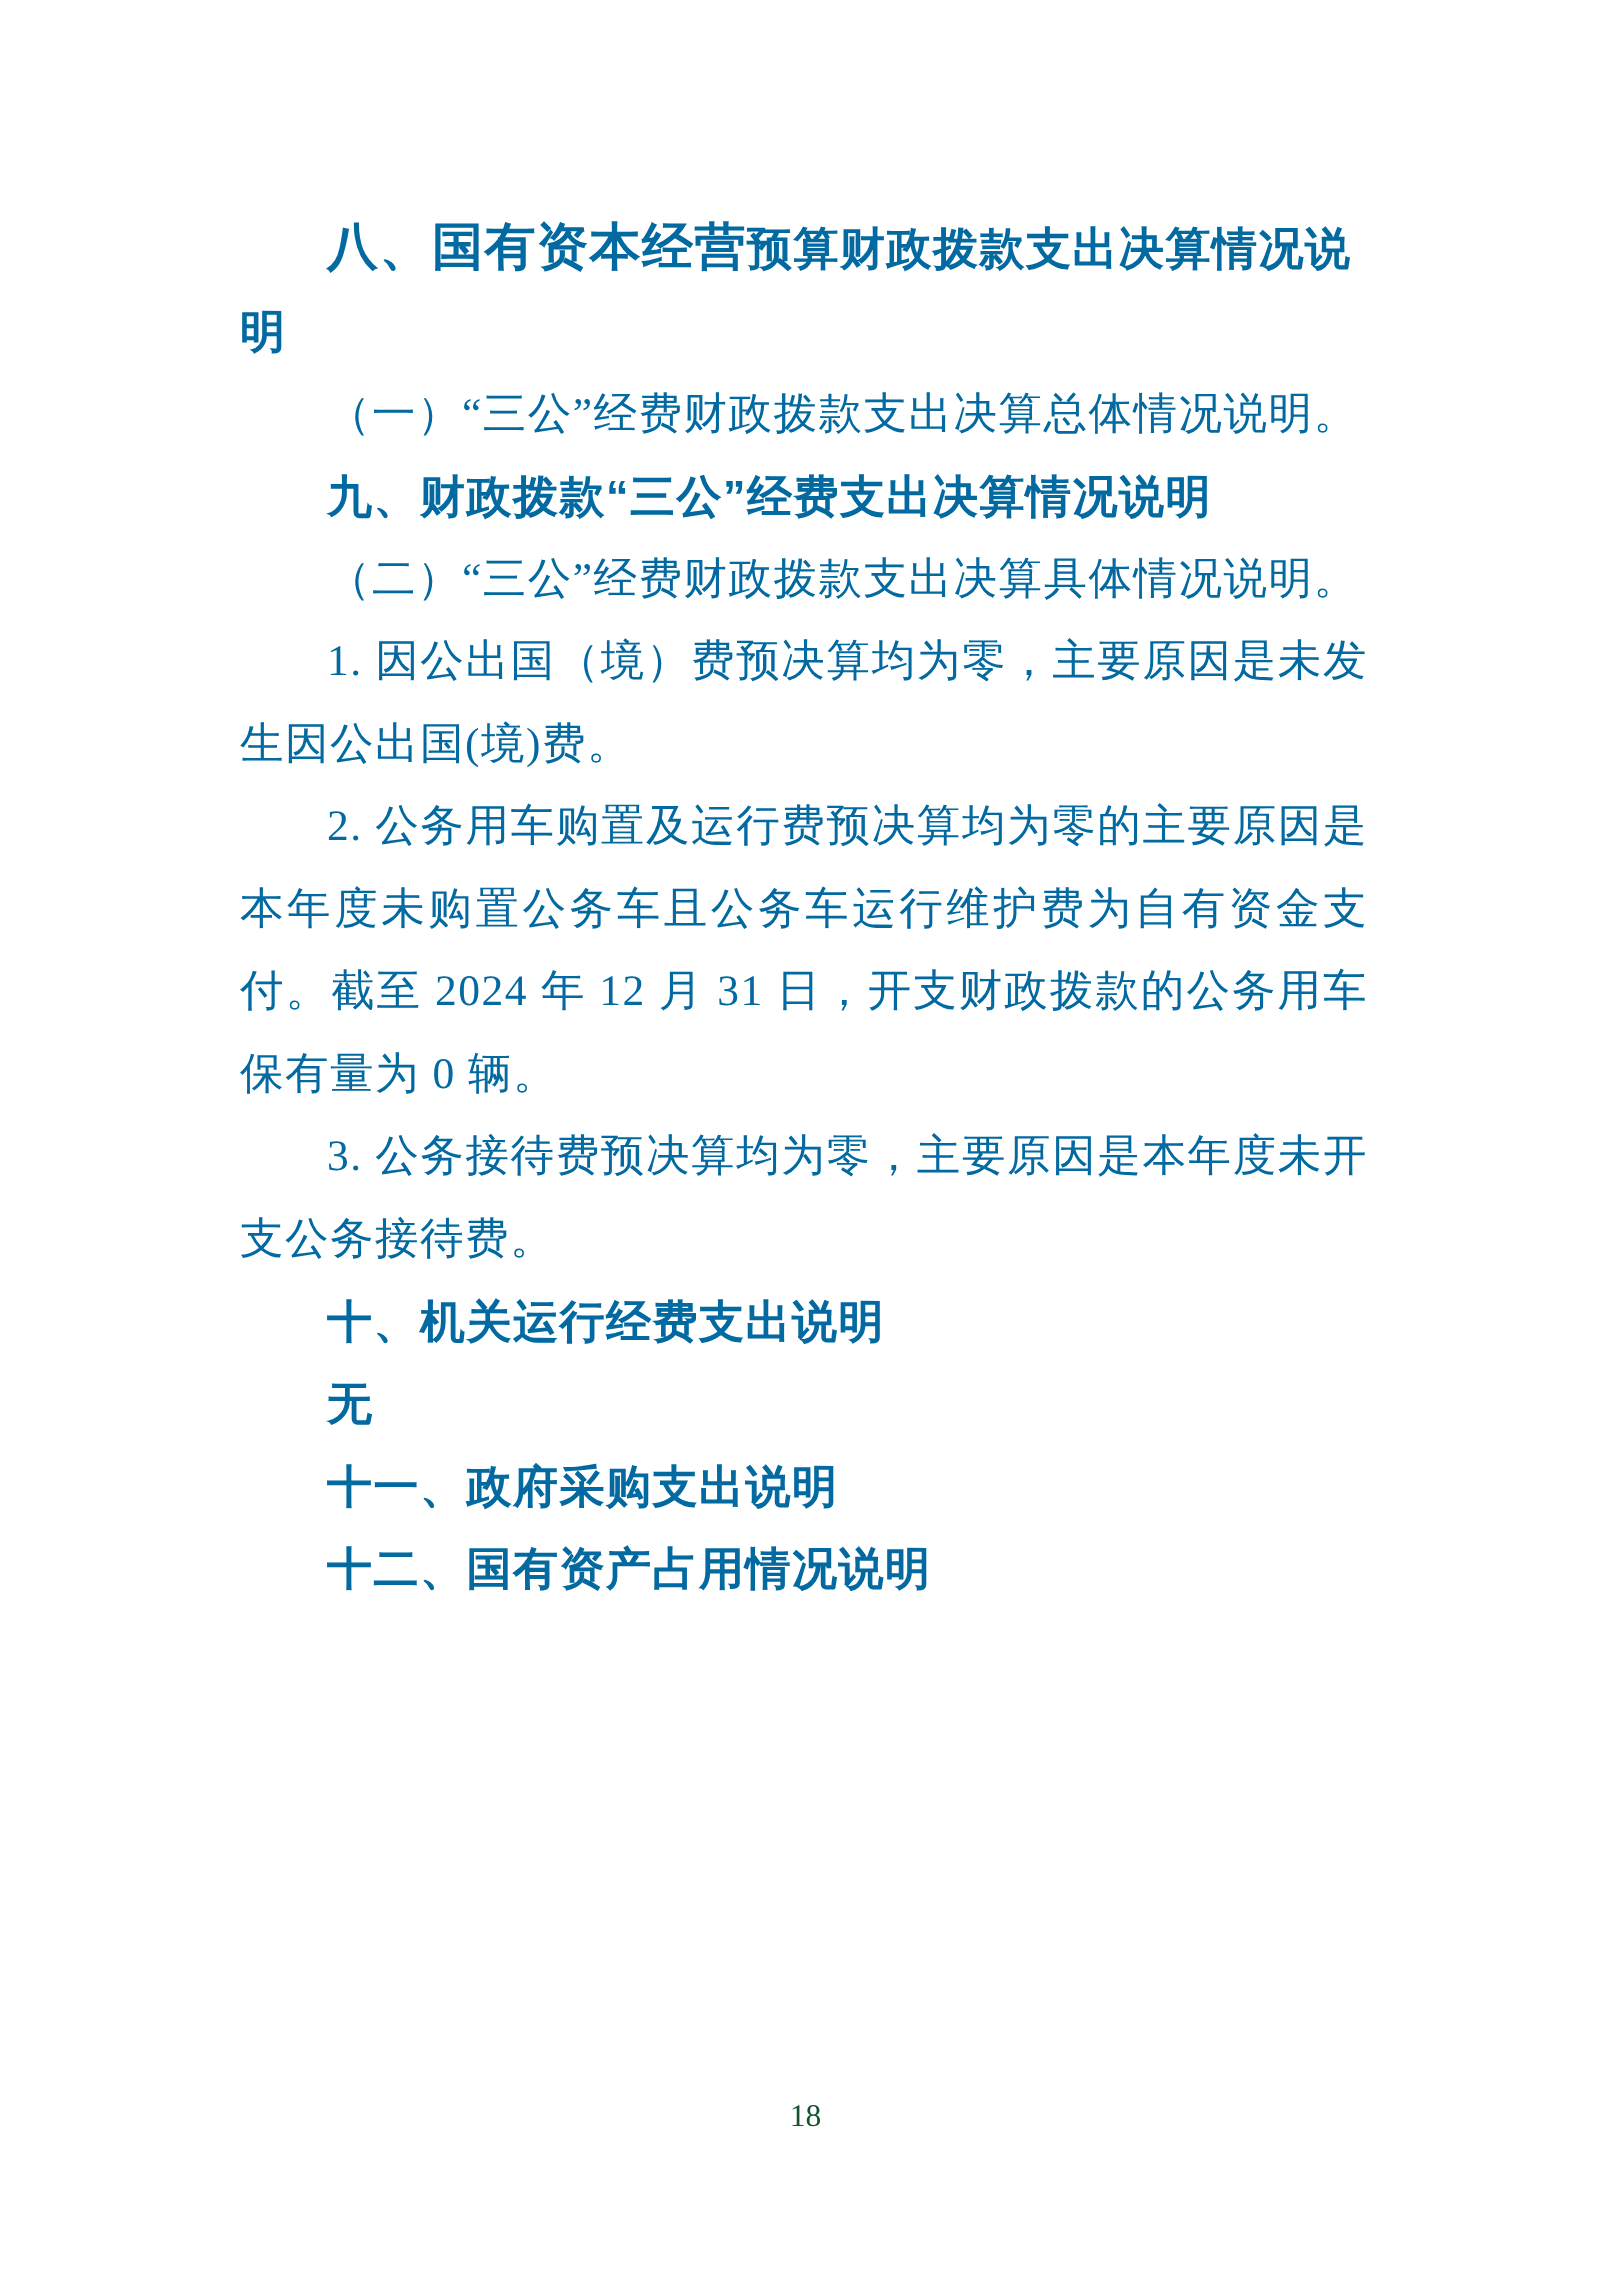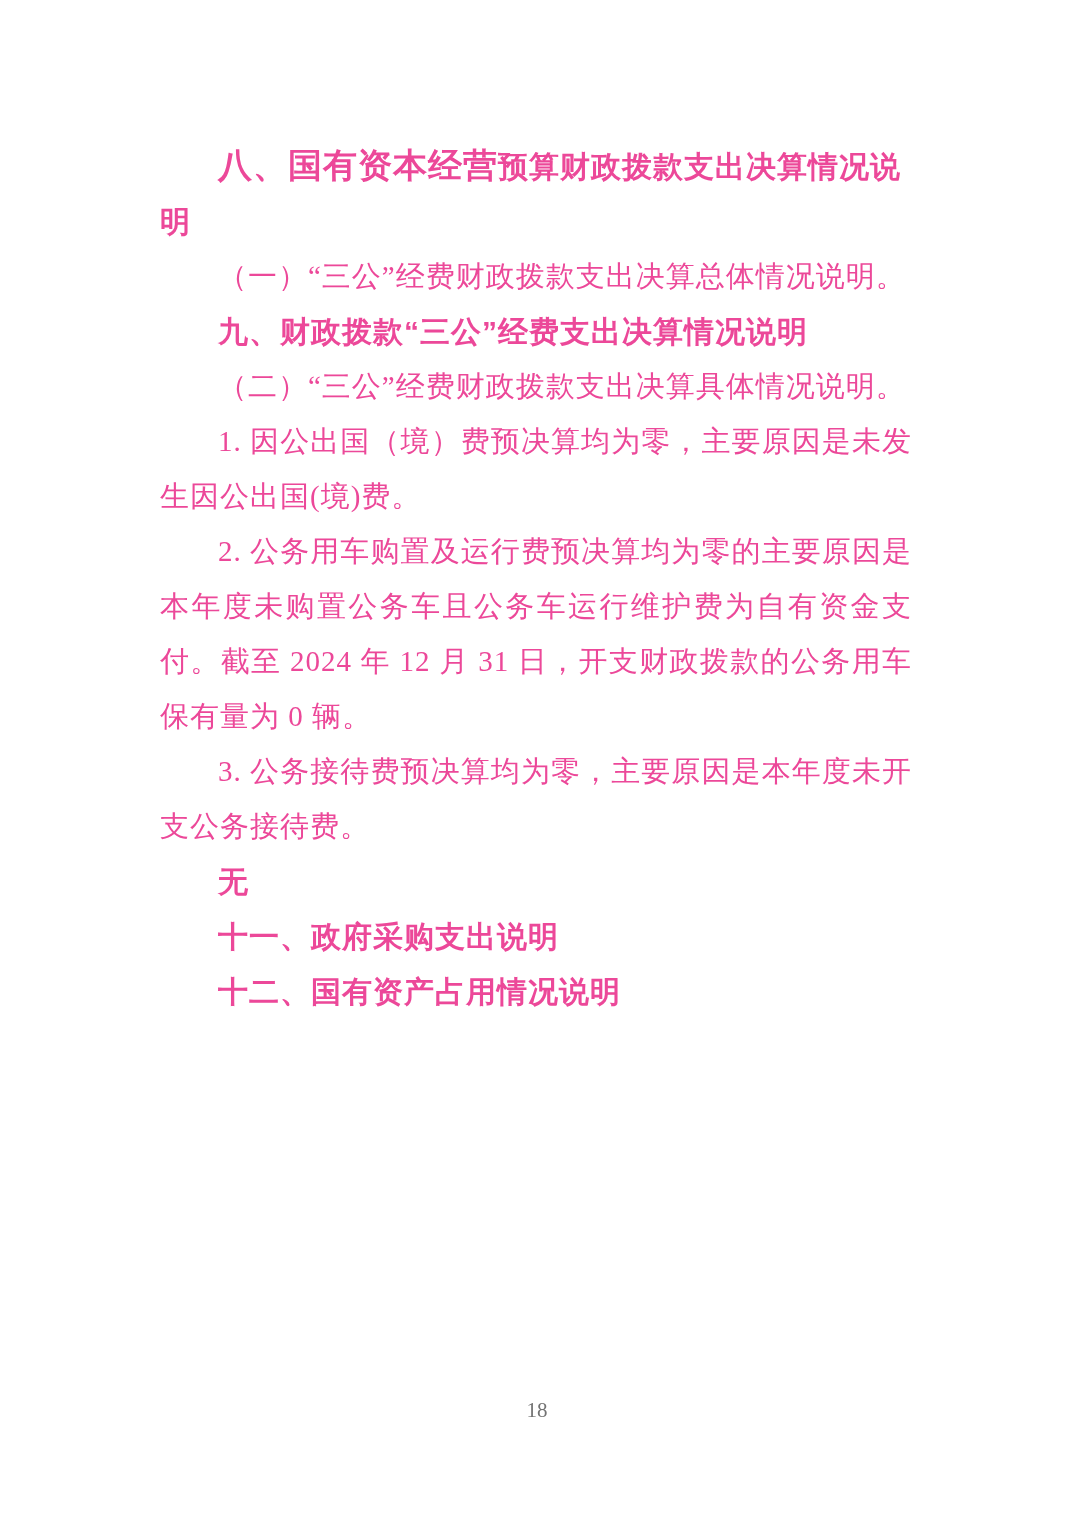--- a/index.html
+++ b/index.html
@@ -23,53 +23,54 @@
   }
   .line {
     margin: 0;
     padding: 0;
     font-family: "Liberation Serif", "DejaVu Serif", serif;
     font-size: 29px;
     line-height: 55px;
     text-indent: 58px;
     text-align: justify;
     letter-spacing: 1px;
-    color: #ec4899;
+    color: #0369a1;
   }
   .line.heading {
     font-family: "Liberation Sans", "DejaVu Sans", sans-serif;
     font-weight: bold;
     font-size: 30px;
     text-align: left;
     letter-spacing: 1px;
   }
   .run-large {
     font-size: 34px;
   }
   .page-number {
     position: absolute;
     left: 0;
     right: 0;
     top: 1398px;
     text-align: center;
     font-family: "Liberation Serif", "DejaVu Serif", serif;
     font-size: 21px;
-    color: #737373;
+    color: #14532d;
   }
 </style>
 </head>
 <body>
 
 <div class="page">
   <div class="content" id="doc-content">
       <p class="line heading"><span class="run-large">八、国有资本经营</span><span class="run-normal">预算财政拨款支出决算情况说明</span></p>
       <p class="line body"><span class="run-normal">（一）“三公”经费财政拨款支出决算总体情况说明。</span></p>
       <p class="line heading"><span class="run-normal">九、财政拨款“三公”经费支出决算情况说明</span></p>
       <p class="line body"><span class="run-normal">（二）“三公”经费财政拨款支出决算具体情况说明。</span></p>
       <p class="line body"><span class="run-normal">1. 因公出国（境）费预决算均为零，主要原因是未发生因公出国(境)费。</span></p>
       <p class="line body"><span class="run-normal">2. 公务用车购置及运行费预决算均为零的主要原因是本年度未购置公务车且公务车运行维护费为自有资金支付。截至 2024 年 12 月 31 日，开支财政拨款的公务用车保有量为 0 辆。</span></p>
       <p class="line body"><span class="run-normal">3. 公务接待费预决算均为零，主要原因是本年度未开支公务接待费。</span></p>
+      <p class="line heading"><span class="run-normal">十、机关运行经费支出说明</span></p>
       <p class="line heading"><span class="run-normal">无</span></p>
       <p class="line heading"><span class="run-normal">十一、政府采购支出说明</span></p>
       <p class="line heading"><span class="run-normal">十二、国有资产占用情况说明</span></p>
     </div>
   <div class="page-number">18</div>
 </div>
 
 </body></html>

